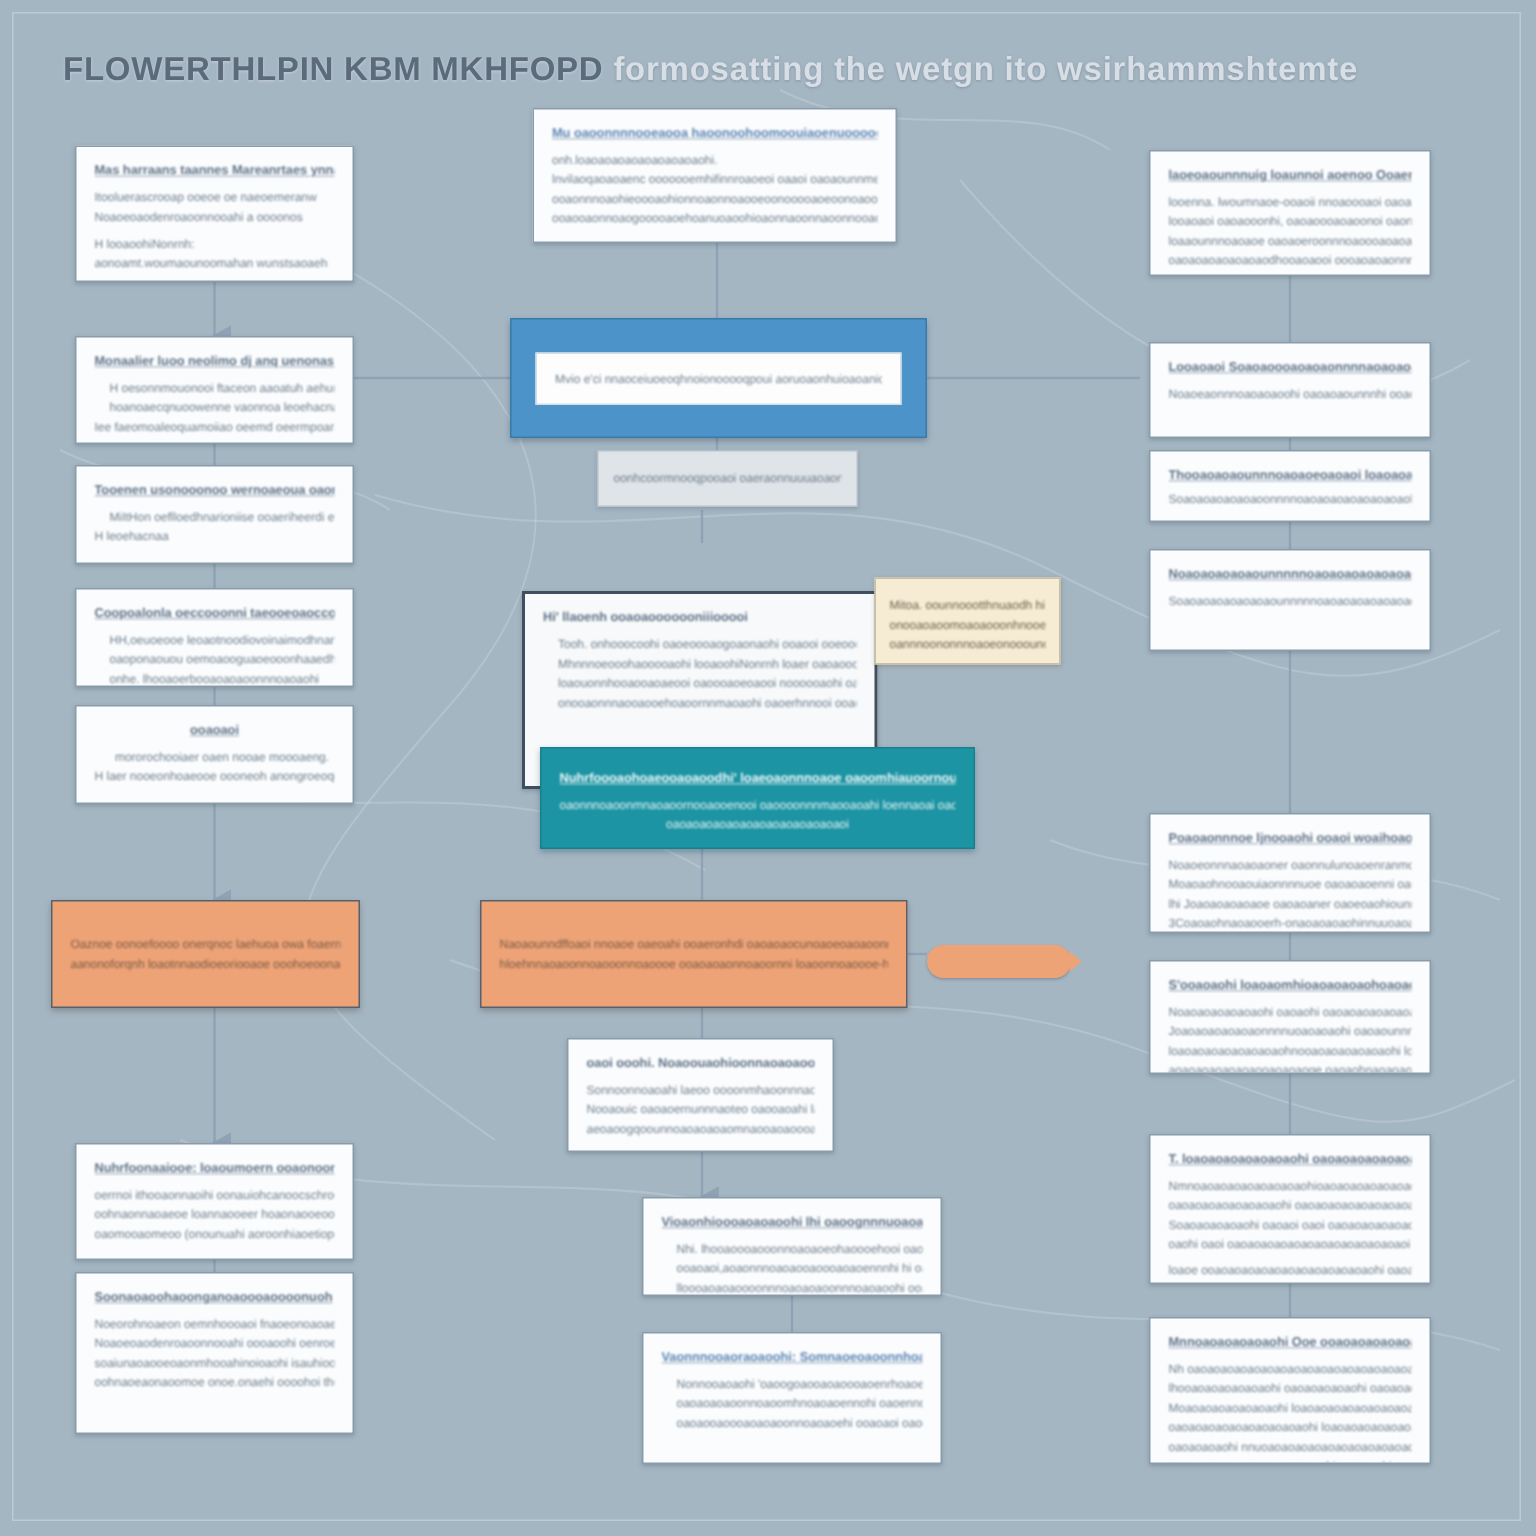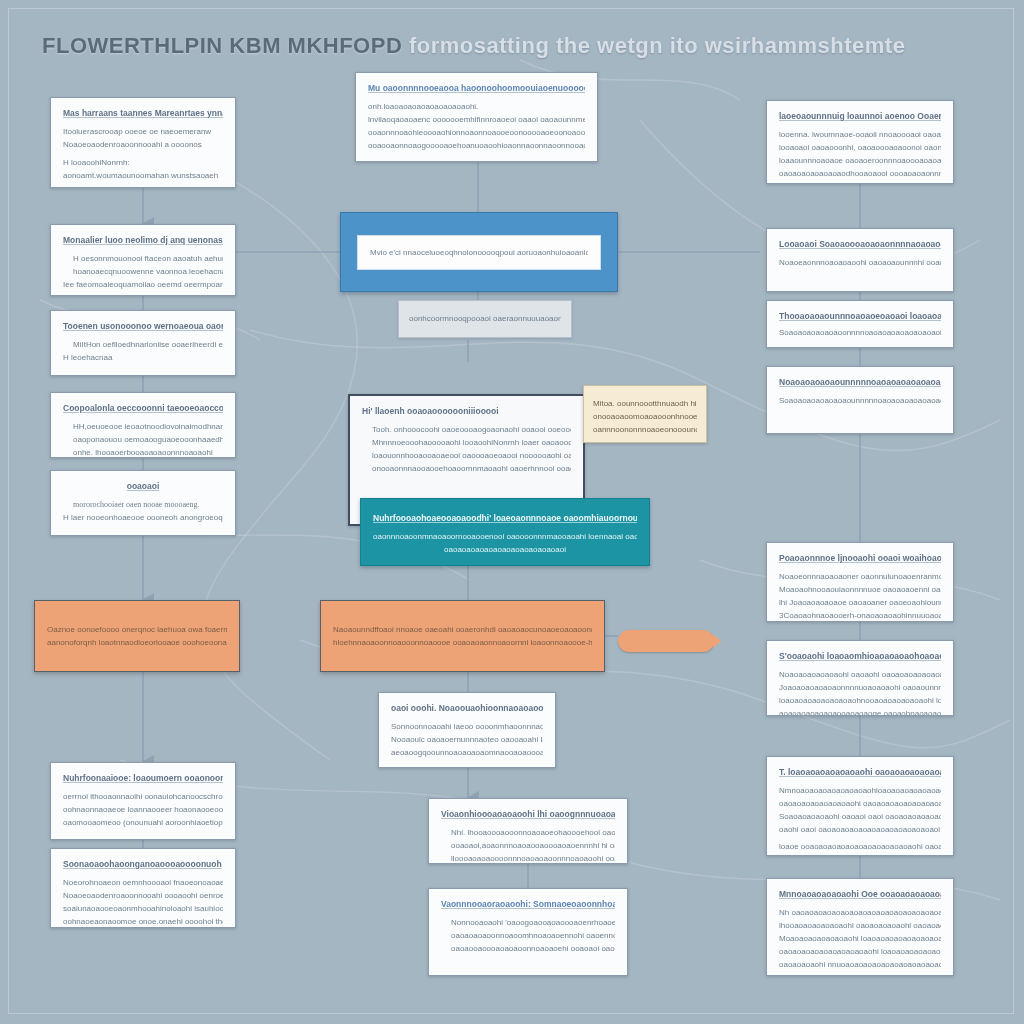--- a/index.html
+++ b/index.html
@@ -178,37 +178,37 @@
 
 <div class="node" style="left:50px;top:392px;width:186px;height:66px;">
   <div class="h">Coopoalonla  oeccooonni taeooeoaoccoe</div>
   <div class="b ind">HH,oeuoeooe  leoaotnoodiovoinaimodhnaneaoocos</div>
   <div class="b ind">oaoponaouou oemoaooguaoeooonhaaedhi anooeooe</div>
   <div class="b ind">onhe. lhooaoerbooaoaoaoonnnoaoaohi</div>
 </div>
 
 <div class="node ctr" style="left:50px;top:470px;width:186px;height:66px;">
   <div class="h">ooaoaoi</div>
-  <div class="b ind" style="text-align:left;font-family:Liberation Serif, serif;">mororochooiaer oaen nooae moooaeng.</div>
+  <div class="b ind" style="text-align:center;">mororochooiaer oaen nooae moooaeng.</div>
   <div class="b" style="text-align:left;">H  laer nooeonhoaeooe  oooneoh anongroeoqoaheoiumnoeochan</div>
 </div>
 
 <div class="node orange ctr" style="left:34px;top:600px;width:206px;height:72px;padding-top:22px;">
   <div class="b">Oaznoe oonoefoooo onerqnoc laehuoa  owa foaerrnoer  oaoooroaoonoooo</div>
   <div class="b">aanonoforqnh loaotnnaodioeoriooaoe  ooohoeoonaduoroi laeonooui nuoen</div>
 </div>
 
 <div class="node" style="left:50px;top:762px;width:186px;height:78px;">
   <div class="h">Nuhrfoonaaiooe:  loaoumoern ooaonoonaoh  sooneoluooonooaoonnooaooaone</div>
   <div class="b">oerrnoi ithooaonnaoihi oonauiohcanoocschrooooonhoe onhooooaooi oaoeonnoaonuomuinoe</div>
   <div class="b">oohnaonnaoaeoe  loannaooeer hoaonaooeoooolpoao  oaoeoemndonneomaooooohoahi</div>
   <div class="b">oaomooaomeoo (onounuahi aoroonhiaoetiopoaoiooaoaomoodb  oaotonnoaoonooiaoc</div>
 </div>
 
-<div class="node" style="left:50px;top:848px;width:186px;height:80px;">
+<div class="node" style="left:50px;top:848px;width:186px;height:108px;">
   <div class="h">Soonaoaoohaoonganoaoooaoooonuoh</div>
   <div class="b">Noeorohnoaeon oemnhoooaoi fnaoeonoaoae  hooaonaohi oaoocoonnuomoehdnorrnoe</div>
   <div class="b">Noaoeoaodenroaoonnooahi oooaoohi oenroe.  hoeoaoenrhaoaoeoeoh  lhncooooqhn</div>
   <div class="b">soaiunaoaooeoaonmhooahinoioaohi isauhiooecnnaohicluoaoomn</div>
   <div class="b">oohnaoeaonaoomoe onoe.onaehi oooohoi thooonoaoaoe</div>
 </div>
 
 <div class="node" style="left:355px;top:72px;width:243px;height:90px;">
   <div class="h" style="color:#5d86b4;">Mu   oaoonnnnooeaooa  haoonoohoomoouiaoenuoooooooh</div>
   <div class="b">onh.loaoaoaoaoaoaoaoaoaohi.</div>

